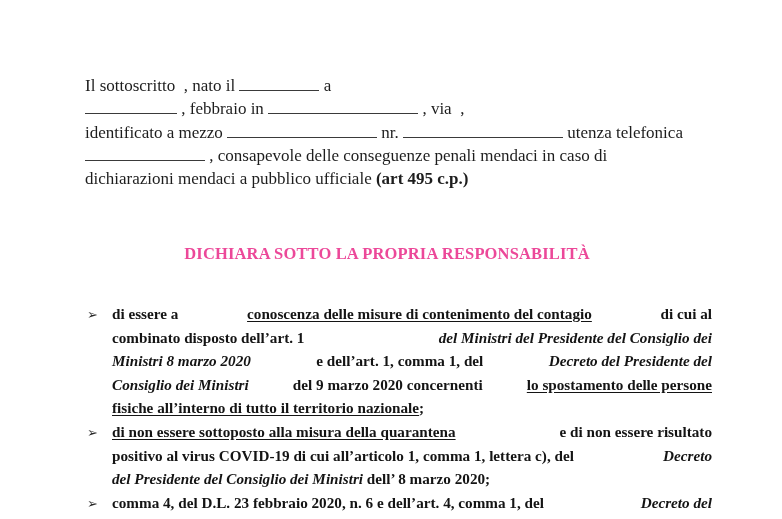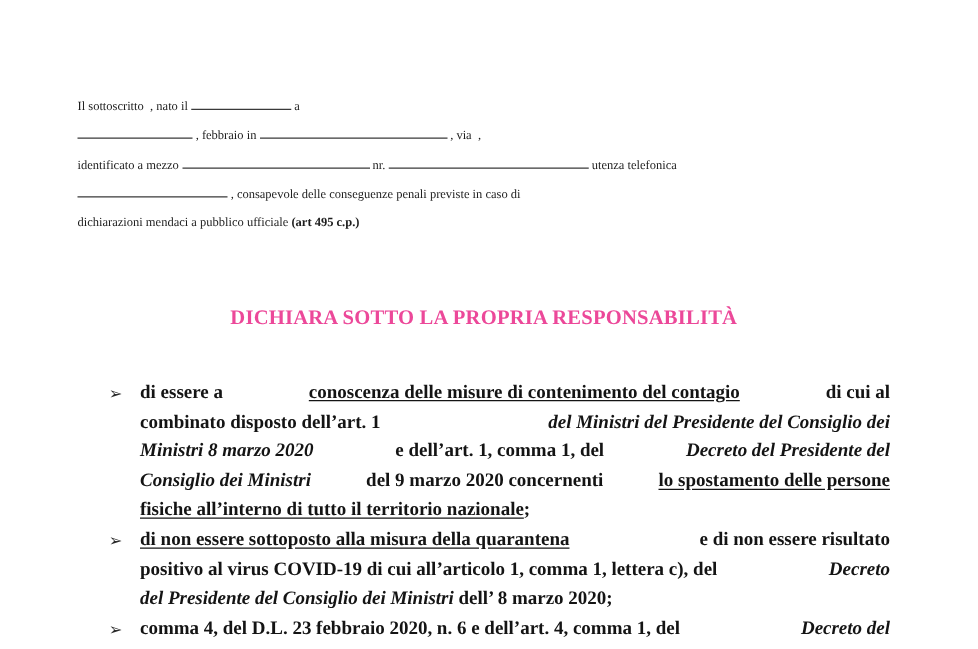--- a/index.html
+++ b/index.html
@@ -23,25 +23,26 @@
   }
   .doc-body {
     position: absolute;
     left: 62px;
     top: 74px;
     width: 650px;
   }
 
   
   .intro {
-    font-size: 10px;
+    font-size: 17px;
     line-height: 23.3px;
     text-align: justify;
     text-justify: inter-word;
     color: #1d1d1d;
+    margin-left: 23px;
   }
   .intro .ln {
     display: block;
     white-space: nowrap;
   }
   
   .jline {
     display: flex;
     align-items: baseline;
     width: 100%;
@@ -185,21 +186,21 @@
         <span class="w">,</span>
         <span class="sp"></span>
         <span class="w">consapevole</span>
         <span class="sp"></span>
         <span class="w">delle</span>
         <span class="sp"></span>
         <span class="w">conseguenze</span>
         <span class="sp"></span>
         <span class="w">penali</span>
         <span class="sp"></span>
-        <span class="w">previste</span>
+        <span class="w">mendaci</span>
         <span class="sp"></span>
         <span class="w">in</span>
         <span class="sp"></span>
         <span class="w">caso</span>
         <span class="sp"></span>
         <span class="w">di</span>
       </div>
 
       <div class="ln">
         <span>dichiarazioni mendaci a pubblico ufficiale</span><span>&nbsp;</span><span class="bold">(art 495 c.p.)</span>

